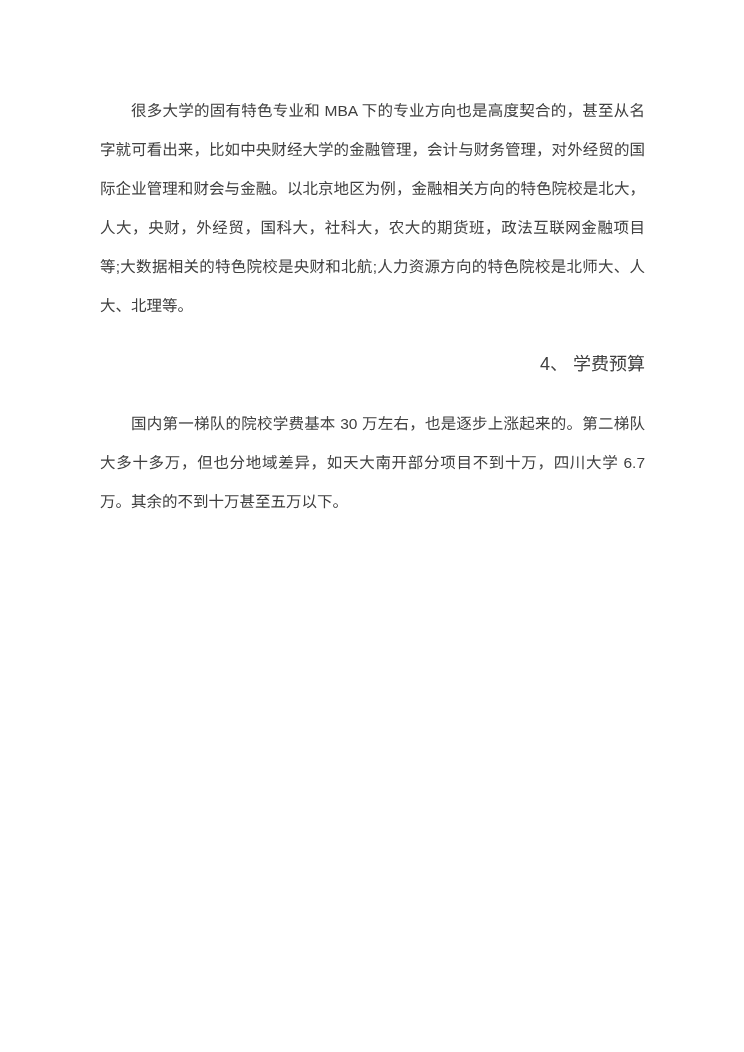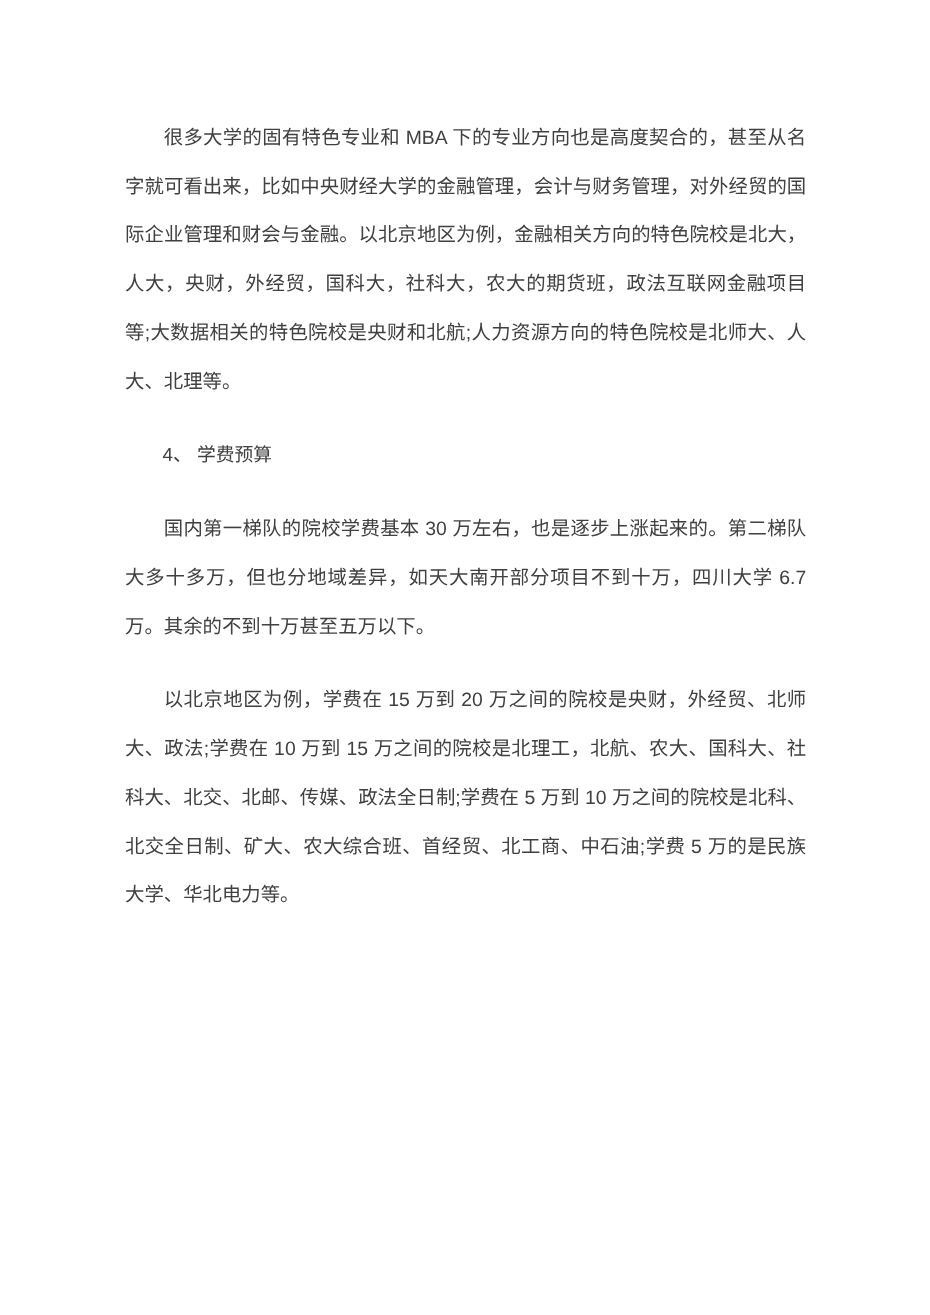--- a/index.html
+++ b/index.html
@@ -26,36 +26,36 @@
     font-size: 15.5px;
     line-height: 39px;
     color: #404040;
     text-align: justify;
     text-justify: inter-ideograph;
     text-indent: 2em;
     word-break: break-all;
   }
   .doc-heading {
     margin: 0 0 20px 0;
-    font-size: 15px;
+    font-size: 18px;
     line-height: 39px;
     color: #404040;
     text-indent: 2em;
     white-space: nowrap;
+    text-align: right;
   }
   .doc-heading.last {
     margin-bottom: 0;
   }
 </style>
 </head>
 <body>
 
 <div class="doc-page">
   <p class="doc-para">很多大学的固有特色专业和 MBA 下的专业方向也是高度契合的，甚至从名字就可看出来，比如中央财经大学的金融管理，会计与财务管理，对外经贸的国际企业管理和财会与金融。以北京地区为例，金融相关方向的特色院校是北大，人大，央财，外经贸，国科大，社科大，农大的期货班，政法互联网金融项目等;大数据相关的特色院校是央财和北航;人力资源方向的特色院校是北师大、人大、北理等。</p>
 
   <p class="doc-heading">4、 学费预算</p>
 
   <p class="doc-para">国内第一梯队的院校学费基本 30 万左右，也是逐步上涨起来的。第二梯队大多十多万，但也分地域差异，如天大南开部分项目不到十万，四川大学 6.7 万。其余的不到十万甚至五万以下。</p>
 
-  <p class="doc-para">以北京地区为例，学费在 15 万到 20 万之间的院校是央财，外经贸、北师大、政法;学费在 10 万到 15 万之间的院校是北理工，北航、农大、国科大、社科大、北交、北邮、传媒、政法全日制;学费在 5 万到 10 万之间的院校是北科、北交全日制、矿大、农大综合班、首经贸、北工商、中石油;学费 5 万的是民族大学、华北电力等。</p>
 
 
 </div>
 
 </body></html>

